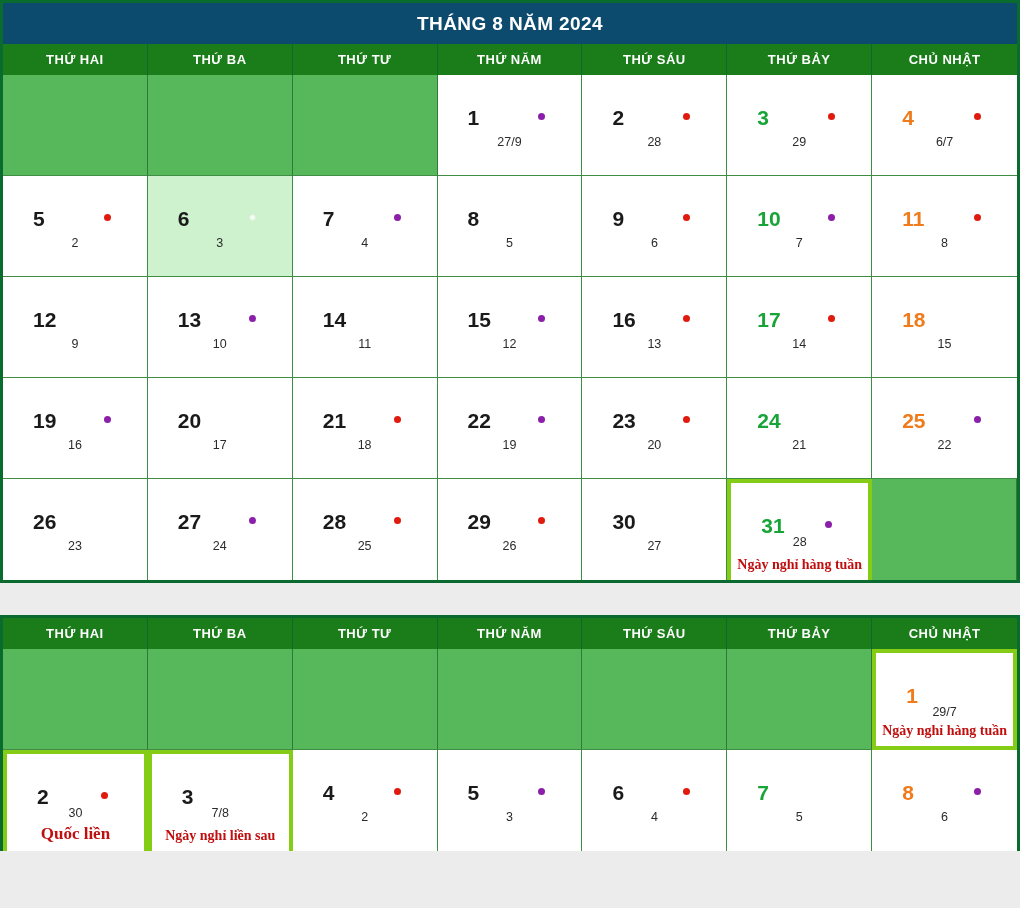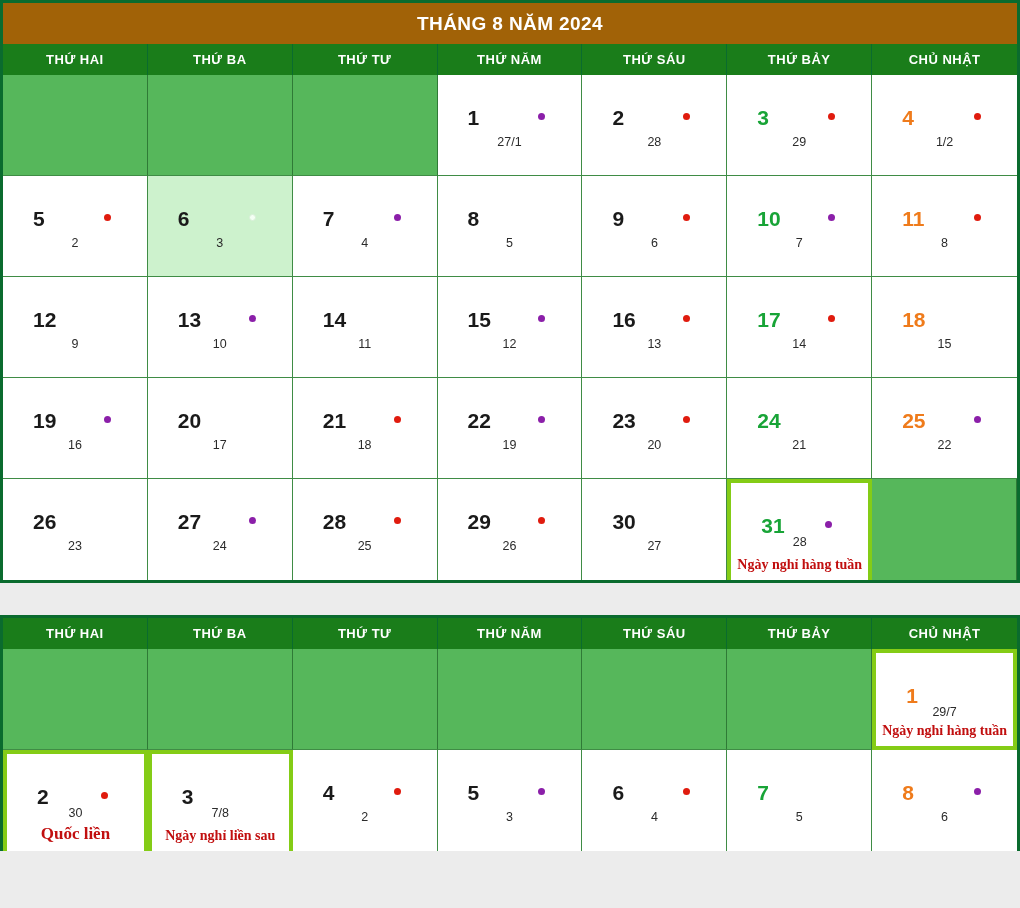--- a/index.html
+++ b/index.html
@@ -24,21 +24,21 @@
     width: 1020px;
     background: #ffffff;
     border-left: 3px solid #0a6b2e;
     border-right: 3px solid #0a6b2e;
   }
   .month.first { border-top: 3px solid #0a6b2e; border-bottom: 3px solid #0a6b2e; }
   .month.second { border-top: 3px solid #0a6b2e; }
 
   .month-title {
     height: 41px;
-    background: #a16207;
+    background: #0c4a6e;
     color: #ffffff;
     font-size: 19px;
     font-weight: bold;
     letter-spacing: .4px;
     display: flex;
     align-items: center;
     justify-content: center;
   }
 
   .weekday-row {
@@ -156,36 +156,36 @@
       <div class="weekday">CHỦ NHẬT</div>
     </div>
     <div>
         <div class="week-row">
           <div class="cell empty"></div>
           <div class="cell empty"></div>
           <div class="cell empty"></div>
           <div class="cell">
             <div class="daynum">1</div>
             <div class="dot purple"></div>
-            <div class="lunar">27/1</div>
+            <div class="lunar">27/9</div>
           </div>
           <div class="cell">
             <div class="daynum">2</div>
             <div class="dot red"></div>
             <div class="lunar">28</div>
           </div>
           <div class="cell">
             <div class="daynum sat">3</div>
             <div class="dot red"></div>
             <div class="lunar">29</div>
           </div>
           <div class="cell">
             <div class="daynum sun">4</div>
             <div class="dot red"></div>
-            <div class="lunar">1/2</div>
+            <div class="lunar">6/7</div>
           </div>
         </div>
         <div class="week-row">
           <div class="cell">
             <div class="daynum">5</div>
             <div class="dot red"></div>
             <div class="lunar">2</div>
           </div>
           <div class="cell today">
             <div class="daynum">6</div>

